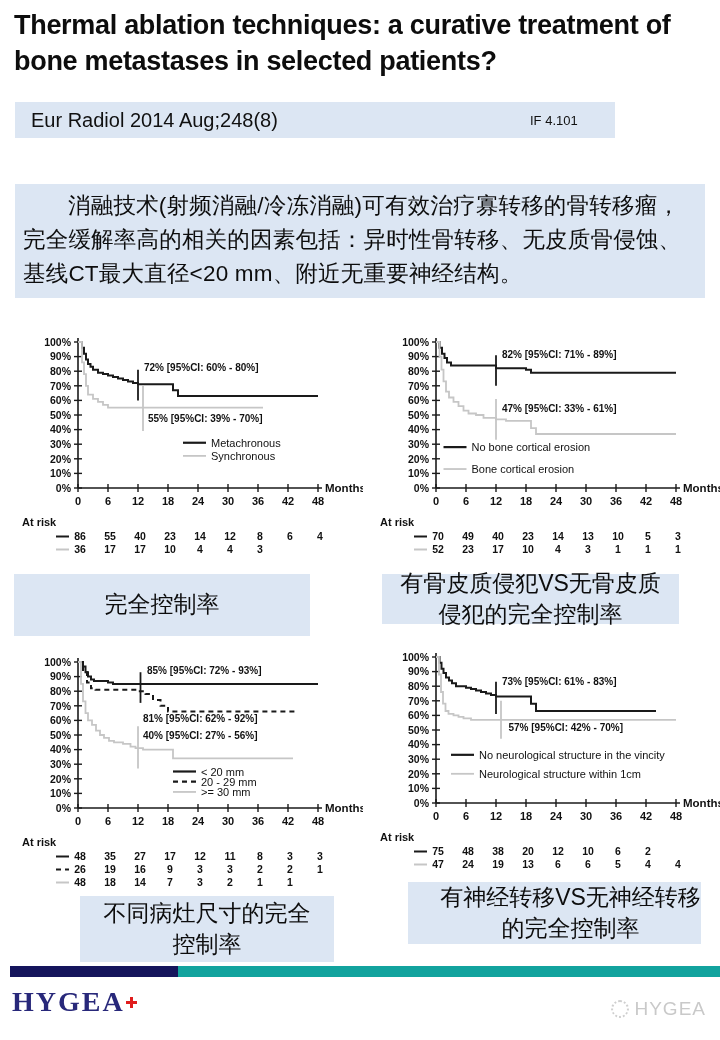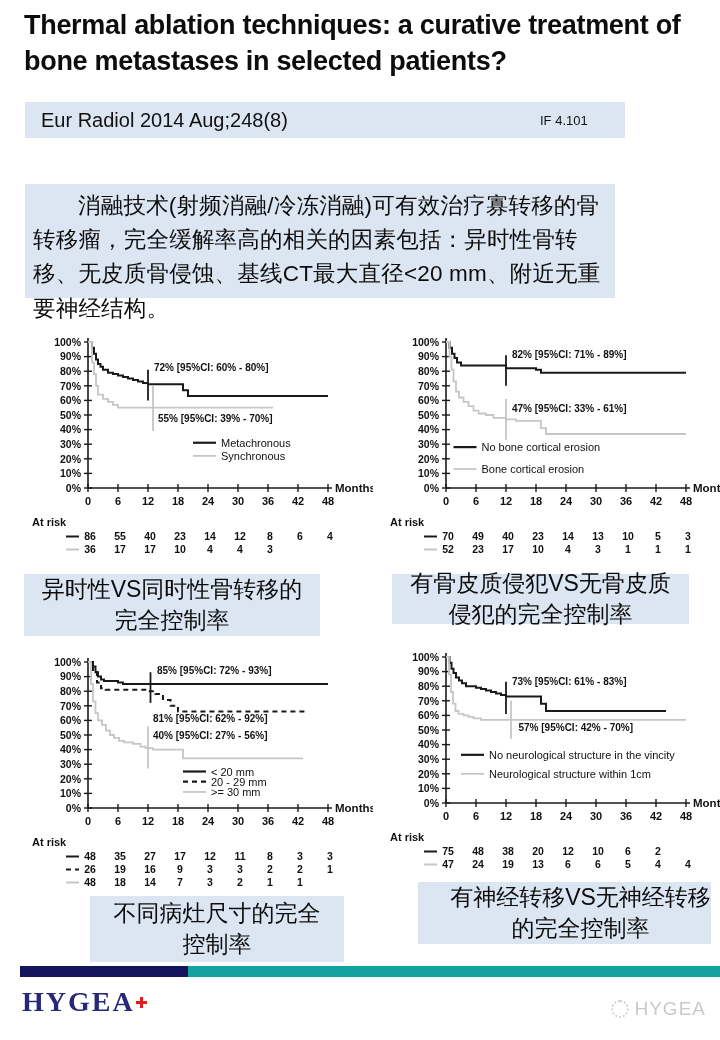--- a/index.html
+++ b/index.html
@@ -1,25 +1,25 @@
 <!DOCTYPE html>
 <html><head>
 <meta charset="utf-8">
 <style>
   * { margin:0; padding:0; box-sizing:border-box; }
   body { width:720px; height:1040px; background:#fff; font-family:"Liberation Sans", sans-serif; position:relative; overflow:hidden; }
-  .page { position:absolute; inset:0;margin-left:10px; }
+  .page { position:absolute; inset:0; }
 
   .title { position:absolute; left:14px; top:8px; width:695px; font-size:27px; font-weight:bold; color:#0d0d0d; line-height:1.32; letter-spacing:-0.3px; }
 
   .journal-bar { position:absolute; left:15px; top:102px; width:600px; height:36px; background:#dce6f3; display:flex; align-items:center; }
   .journal-ref { position:absolute; left:16px; font-size:20px; color:#111; }
   .impact-factor { position:absolute; left:515px; font-size:13px; color:#111; }
 
-  .summary-box { position:absolute; left:15px; top:184px; width:590px; height:114px; background:#dce6f3; padding:5px 8px 5px 8px; }
+  .summary-box { position:absolute; left:15px; top:184px; width:690px; height:114px; background:#dce6f3; padding:5px 8px 5px 8px; }
   .summary-text { font-size:22.5px; color:#0d0d0d; line-height:1.52; text-indent:2em; letter-spacing:0.2px; }
 
   .chart { position:absolute; width:345px; height:248px; }
   #chart0 { left:18px; top:328px; }
   #chart1 { left:376px; top:328px; }
   #chart2 { left:18px; top:648px; }
   #chart3 { left:376px; top:643px; }
 
   .caption { position:absolute; background:#dce6f3; display:flex; flex-direction:column; justify-content:center; align-items:center; text-align:center; font-size:23px; color:#0d0d0d; line-height:1.35; }
   #caption0 { left:14px; top:574px; width:296px; height:62px; }
@@ -361,21 +361,20 @@
         <text x="122" y="225" text-anchor="middle" font-size="10.5" font-weight="bold" fill="#111">19</text>
         <text x="152" y="225" text-anchor="middle" font-size="10.5" font-weight="bold" fill="#111">13</text>
         <text x="182" y="225" text-anchor="middle" font-size="10.5" font-weight="bold" fill="#111">6</text>
         <text x="212" y="225" text-anchor="middle" font-size="10.5" font-weight="bold" fill="#111">6</text>
         <text x="242" y="225" text-anchor="middle" font-size="10.5" font-weight="bold" fill="#111">5</text>
         <text x="272" y="225" text-anchor="middle" font-size="10.5" font-weight="bold" fill="#111">4</text>
         <text x="302" y="225" text-anchor="middle" font-size="10.5" font-weight="bold" fill="#111">4</text>
       </svg></div>
 
   <div class="caption" id="caption0" style="background: rgb(220, 230, 243);">
-    <span>异时性VS同时性骨转移的</span>
     <span>完全控制率</span>
   </div>
   <div class="caption" id="caption1" style="background: rgb(220, 230, 243);">
     <span>有骨皮质侵犯VS无骨皮质</span>
     <span>侵犯的完全控制率</span>
   </div>
   <div class="caption" id="caption2" style="background: rgb(220, 230, 243);">
     <span>不同病灶尺寸的完全</span>
     <span>控制率</span>
   </div>

